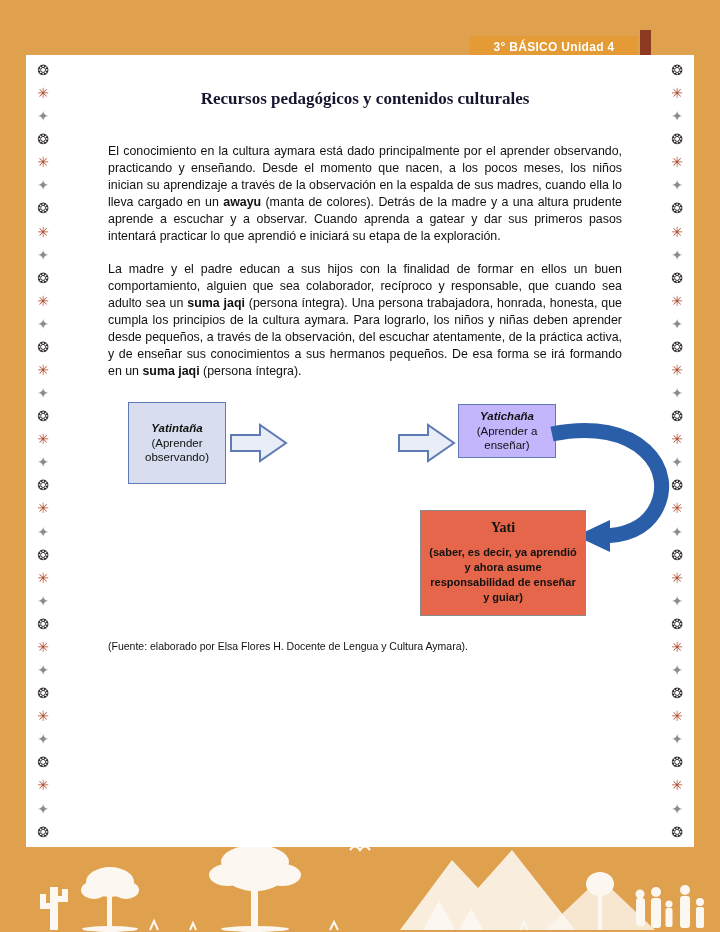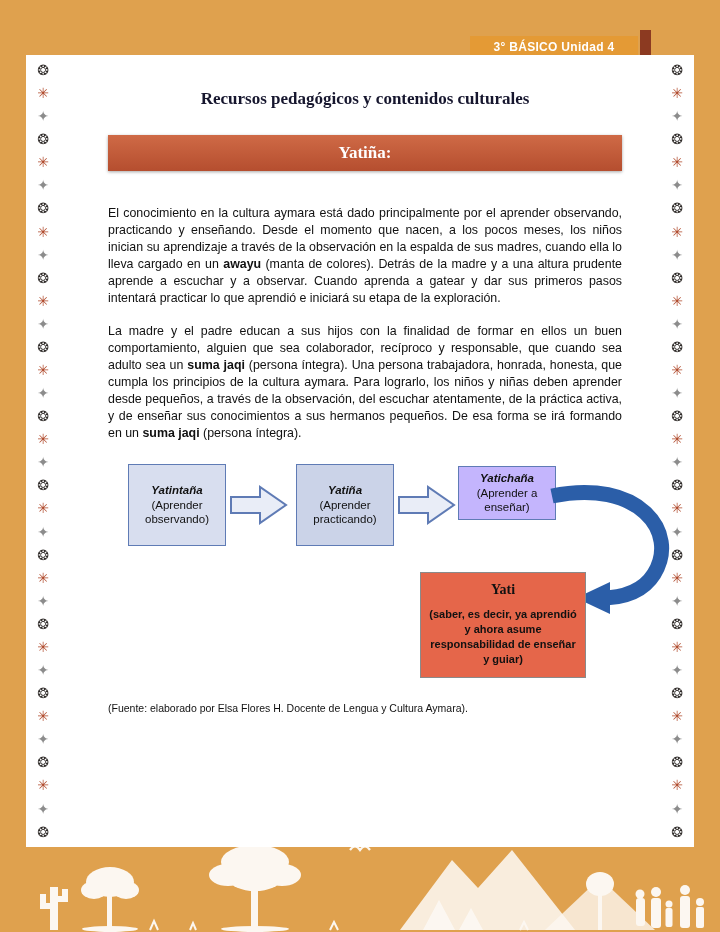--- a/index.html
+++ b/index.html
@@ -137,40 +137,35 @@
         <span style="color: rgb(46, 42, 40);">❂</span>
         <span style="color: rgb(176, 74, 44);">✳</span>
         <span style="color: rgb(140, 140, 140);">✦</span>
         <span style="color: rgb(46, 42, 40);">❂</span>
       </div>
 
     <div class="content">
 
       <div class="title">Recursos pedagógicos y contenidos culturales</div>
 
-      <div class="banner">Yatiña:</div>
 
       <p class="para first"><span>El conocimiento en la cultura aymara está dado principalmente por el aprender observando, practicando y enseñando. Desde el momento que nacen, a los pocos meses, los niños inician su aprendizaje a través de la observación en la espalda de sus madres, cuando ella lo lleva cargado en un </span><b>awayu</b><span> (manta de colores). Detrás de la madre y a una altura prudente aprende a escuchar y a observar. Cuando aprenda a gatear y dar sus primeros pasos intentará practicar lo que aprendió e iniciará su etapa de la exploración.</span></p>
       <p class="para"><span>La madre y el padre educan a sus hijos con la finalidad de formar en ellos un buen comportamiento, alguien que sea colaborador, recíproco y responsable, que cuando sea adulto sea un </span><b>suma jaqi</b><span> (persona íntegra). Una persona trabajadora, honrada, honesta, que cumpla los principios de la cultura aymara. Para lograrlo, los niños y niñas deben aprender desde pequeños, a través de la observación, del escuchar atentamente, de la práctica activa, y de enseñar sus conocimientos a sus hermanos pequeños. De esa forma se irá formando en un </span><b>suma jaqi</b><span> (persona íntegra).</span></p>
 
       <div class="diagram">
 
         <div class="dbox" id="dbox1">
           <span class="t">Yatintaña</span>
           <span class="s">(Aprender observando)</span>
         </div>
 
         <svg class="flow-arrow" id="arr1" width="58" height="42" viewBox="0 0 58 42">
           <polygon points="1,13 30,13 30,3 56,21 30,39 30,29 1,29" fill="#E9EDF7" stroke="#5F7BB5" stroke-width="2"></polygon>
         </svg>
 
-        <div class="dbox" id="dbox2">
-          <span class="t">Yatiña</span>
-          <span class="s">(Aprender practicando)</span>
-        </div>
 
         <svg class="flow-arrow" id="arr2" width="58" height="42" viewBox="0 0 58 42">
           <polygon points="1,13 30,13 30,3 56,21 30,39 30,29 1,29" fill="#E9EDF7" stroke="#5F7BB5" stroke-width="2"></polygon>
         </svg>
 
         <div class="dbox" id="dbox3">
           <span class="t">Yatichaña</span>
           <span class="s">(Aprender a enseñar)</span>
         </div>
 

